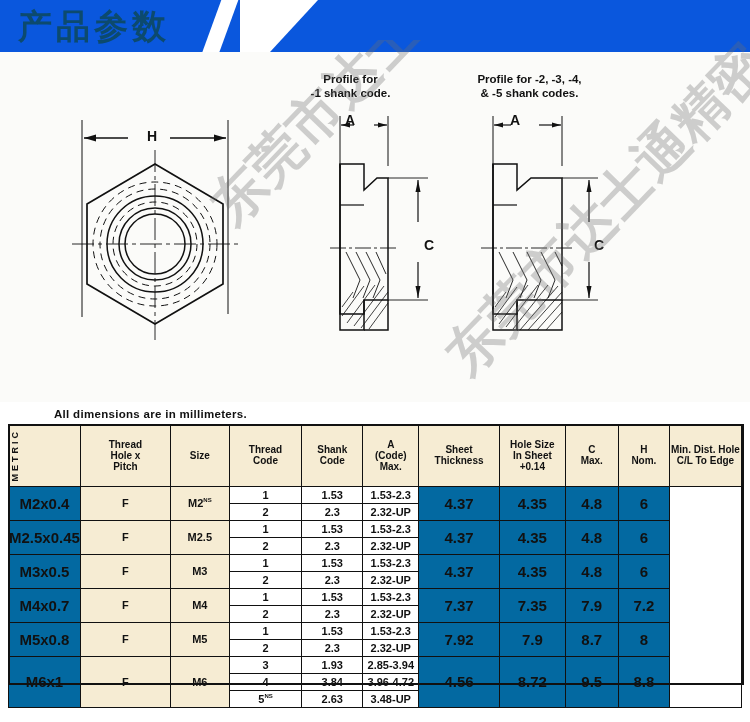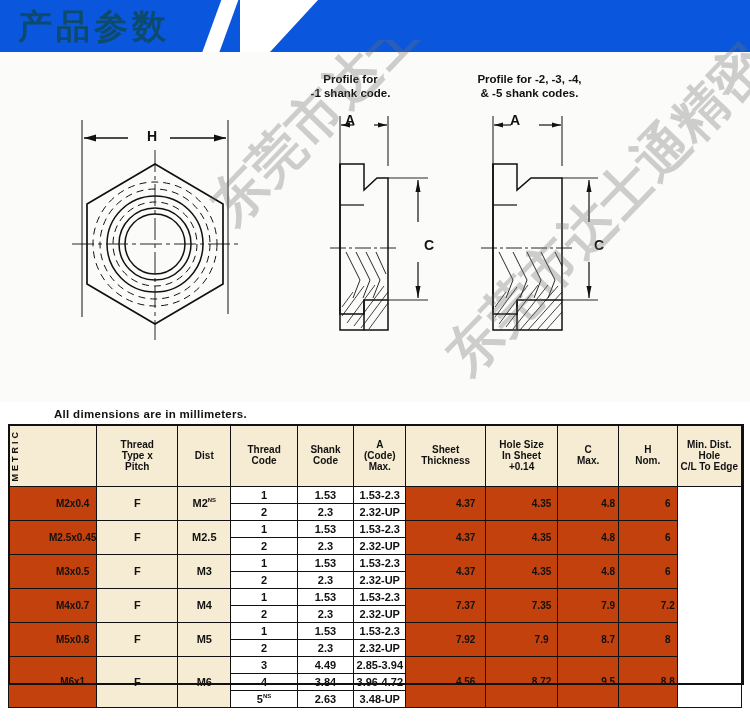--- a/index.html
+++ b/index.html
@@ -44,21 +44,21 @@
         letter-spacing:.3px;margin-left:48px;}
   .tblwrap{position:absolute;left:8px;top:424px;width:734px;}
   table{border-collapse:collapse;width:734px;background:#fff;}
   table, th, td{border:1px solid #111;}
   th,td{font-size:10px;color:#111;text-align:center;vertical-align:middle;padding:0;}
   thead th{background:#f6ecd3;font-weight:bold;line-height:11px;padding:4px 1px;margin-top:12px;}
   .metric-col{background:#f6ecd3;width:20px;}
   .metric-txt{writing-mode:vertical-rl;transform:rotate(180deg);font-size:9px;font-weight:bold;
      letter-spacing:3px;color:#111;white-space:nowrap;}
   td.beige{background:#f6ecd3;font-size:11px;font-weight:bold;}
-  td.white{background:#c2410c;font-size:10px;font-weight:bold;padding-left:40px;}
+  td.white{background:#0369a1;font-size:15px;font-weight:bold;}
   td.sub{background:#ffffff;font-size:11px;font-weight:bold;height:16px;}
   .sup{font-size:6px;vertical-align:super;}
   .outer{position:absolute;left:8px;top:424px;width:732px;height:257px;border:2px solid #111;
      pointer-events:none;}
 </style>
 </head>
 <body>
 
 <div class="banner">
   <div class="banner-left"></div>
@@ -201,25 +201,25 @@
 
 <div class="tblwrap">
   <table>
     <thead>
       <tr>
         <th class="metric-col" rowspan="99">
           <div class="metric-txt">METRIC</div>
         </th>
         <th style="width:110px">
           <div>Thread</div>
-          <div>Type x</div>
+          <div>Hole x</div>
           <div>Pitch</div>
         </th>
         <th style="width:70px">
-          <div>Dist</div>
+          <div>Size</div>
         </th>
         <th style="width:85px">
           <div>Thread</div>
           <div>Code</div>
         </th>
         <th style="width:70px">
           <div>Shank</div>
           <div>Code</div>
         </th>
         <th style="width:62px">
@@ -334,21 +334,21 @@
         <tr>
           <td class="sub">2</td>
           <td class="sub">2.3</td>
           <td class="sub">2.32-UP</td>
         </tr>
         <tr>
           <td class="white" rowspan="3">M6x1</td>
           <td class="beige" rowspan="3">F</td>
           <td class="beige" rowspan="3">M6</td>
           <td class="sub">3</td>
-          <td class="sub">4.49</td>
+          <td class="sub">1.93</td>
           <td class="sub">2.85-3.94</td>
           <td class="white" rowspan="3">4.56</td>
           <td class="white" rowspan="3">8.72</td>
           <td class="white" rowspan="3">9.5</td>
           <td class="white" rowspan="3">8.8</td>
         </tr>
         <tr>
           <td class="sub">4</td>
           <td class="sub">3.84</td>
           <td class="sub">3.96-4.72</td>

